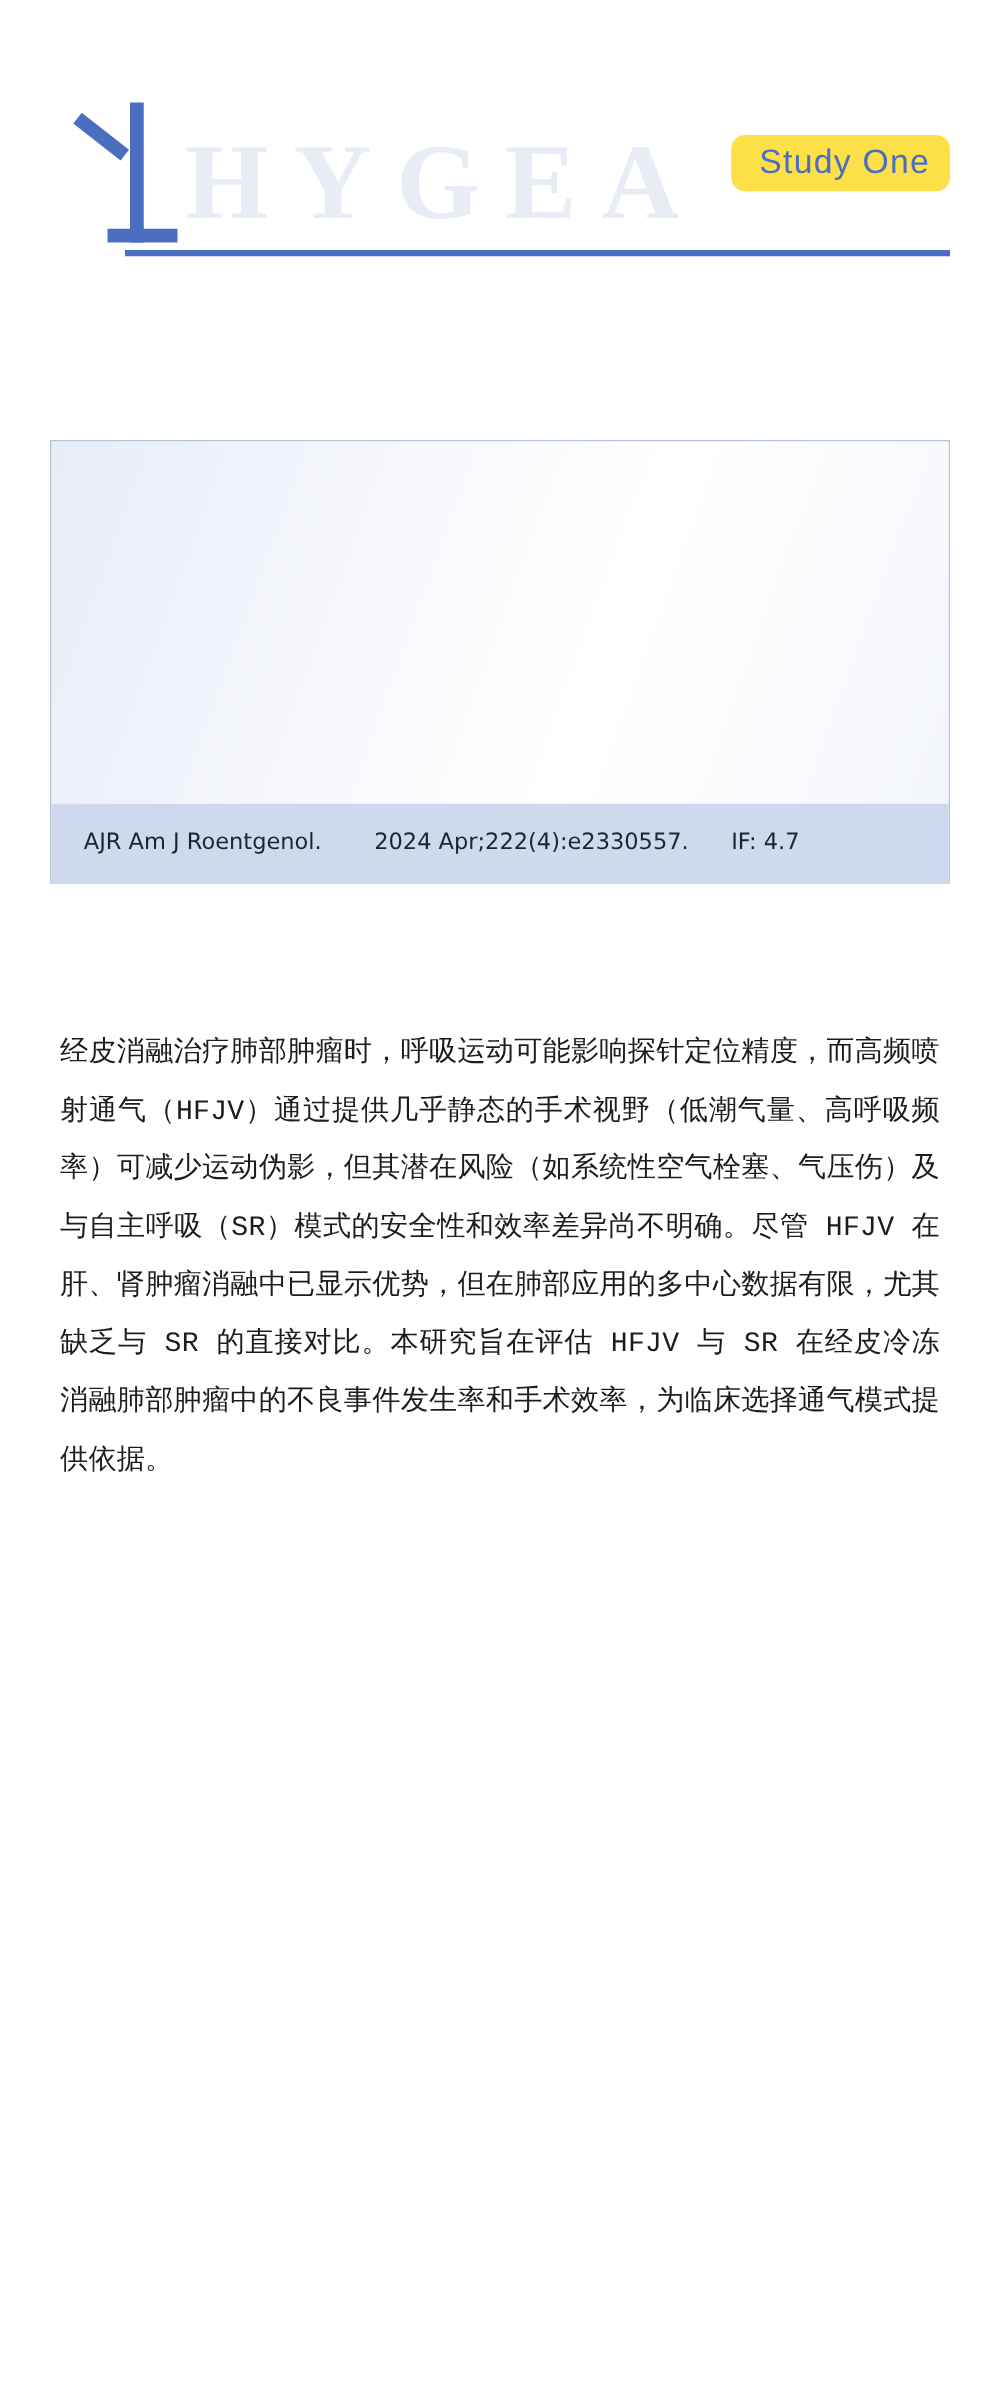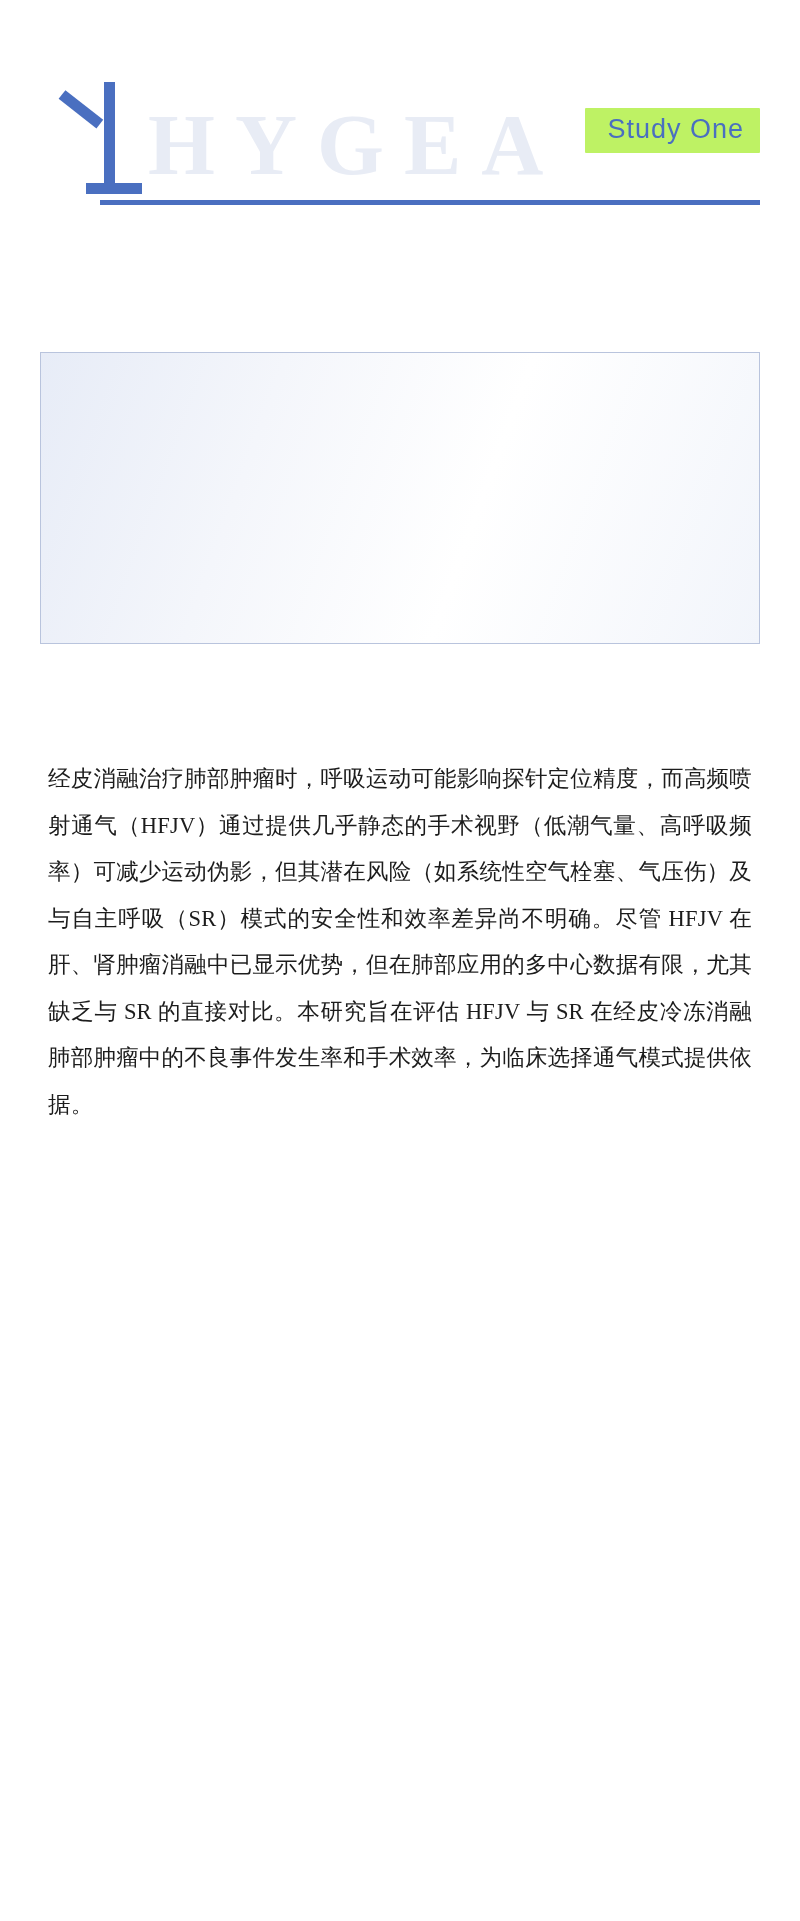--- a/index.html
+++ b/index.html
@@ -84,23 +84,23 @@
     font-weight: bold;
     letter-spacing: 2px;
     color: #17233c;
     white-space: nowrap;
   }
 
   .header-en-band {
     position: absolute;
     right: 40px;
     top: 108px;
-    background: #bef264;
+    background: #fde047;
     padding: 6px 16px 8px 22px;
-    border-radius: 1px;
+    border-radius: 11px;
   }
   .header-en {
     font-family: "Liberation Sans", sans-serif;
     font-size: 27px;
     color: #4a6fc0;
     letter-spacing: 1px;
     white-space: nowrap;
   }
 
   .header-rule {
@@ -155,21 +155,21 @@
     font-size: 18px;
     color: #1b2431;
   }
   .card-footer .journal { margin-right: 42px; }
   .card-footer .issue { margin-right: 34px; }
   .card-footer .impact { }
 
   
   .body-text {
     margin: 112px 48px 60px 48px;
-    font-family: Liberation Serif, serif;
+    font-family: Liberation Mono, monospace;
     font-size: 22.5px;
     line-height: 2.07;
     color: #1c1c1c;
     text-align: justify;
     text-justify: inter-ideograph;
     letter-spacing: 0.2px;
   }
 </style>
 </head>
 <body>
@@ -190,17 +190,22 @@
     <div class="header-en-band">
       <div class="header-en">Study One</div>
     </div>
 
     <div class="header-rule"></div>
   </div>
 
   <div class="card">
     <div class="card-body">
     </div>
+    <div class="card-footer">
+      <span class="journal">AJR Am J Roentgenol.</span>
+      <span class="issue">2024 Apr;222(4):e2330557.</span>
+      <span class="impact">IF: 4.7</span>
+    </div>
   </div>
 
   <div class="body-text">经皮消融治疗肺部肿瘤时，呼吸运动可能影响探针定位精度，而高频喷射通气（HFJV）通过提供几乎静态的手术视野（低潮气量、高呼吸频率）可减少运动伪影，但其潜在风险（如系统性空气栓塞、气压伤）及与自主呼吸（SR）模式的安全性和效率差异尚不明确。尽管 HFJV 在肝、肾肿瘤消融中已显示优势，但在肺部应用的多中心数据有限，尤其缺乏与 SR 的直接对比。本研究旨在评估 HFJV 与 SR 在经皮冷冻消融肺部肿瘤中的不良事件发生率和手术效率，为临床选择通气模式提供依据。</div>
 
 </div>
 
 </body></html>

